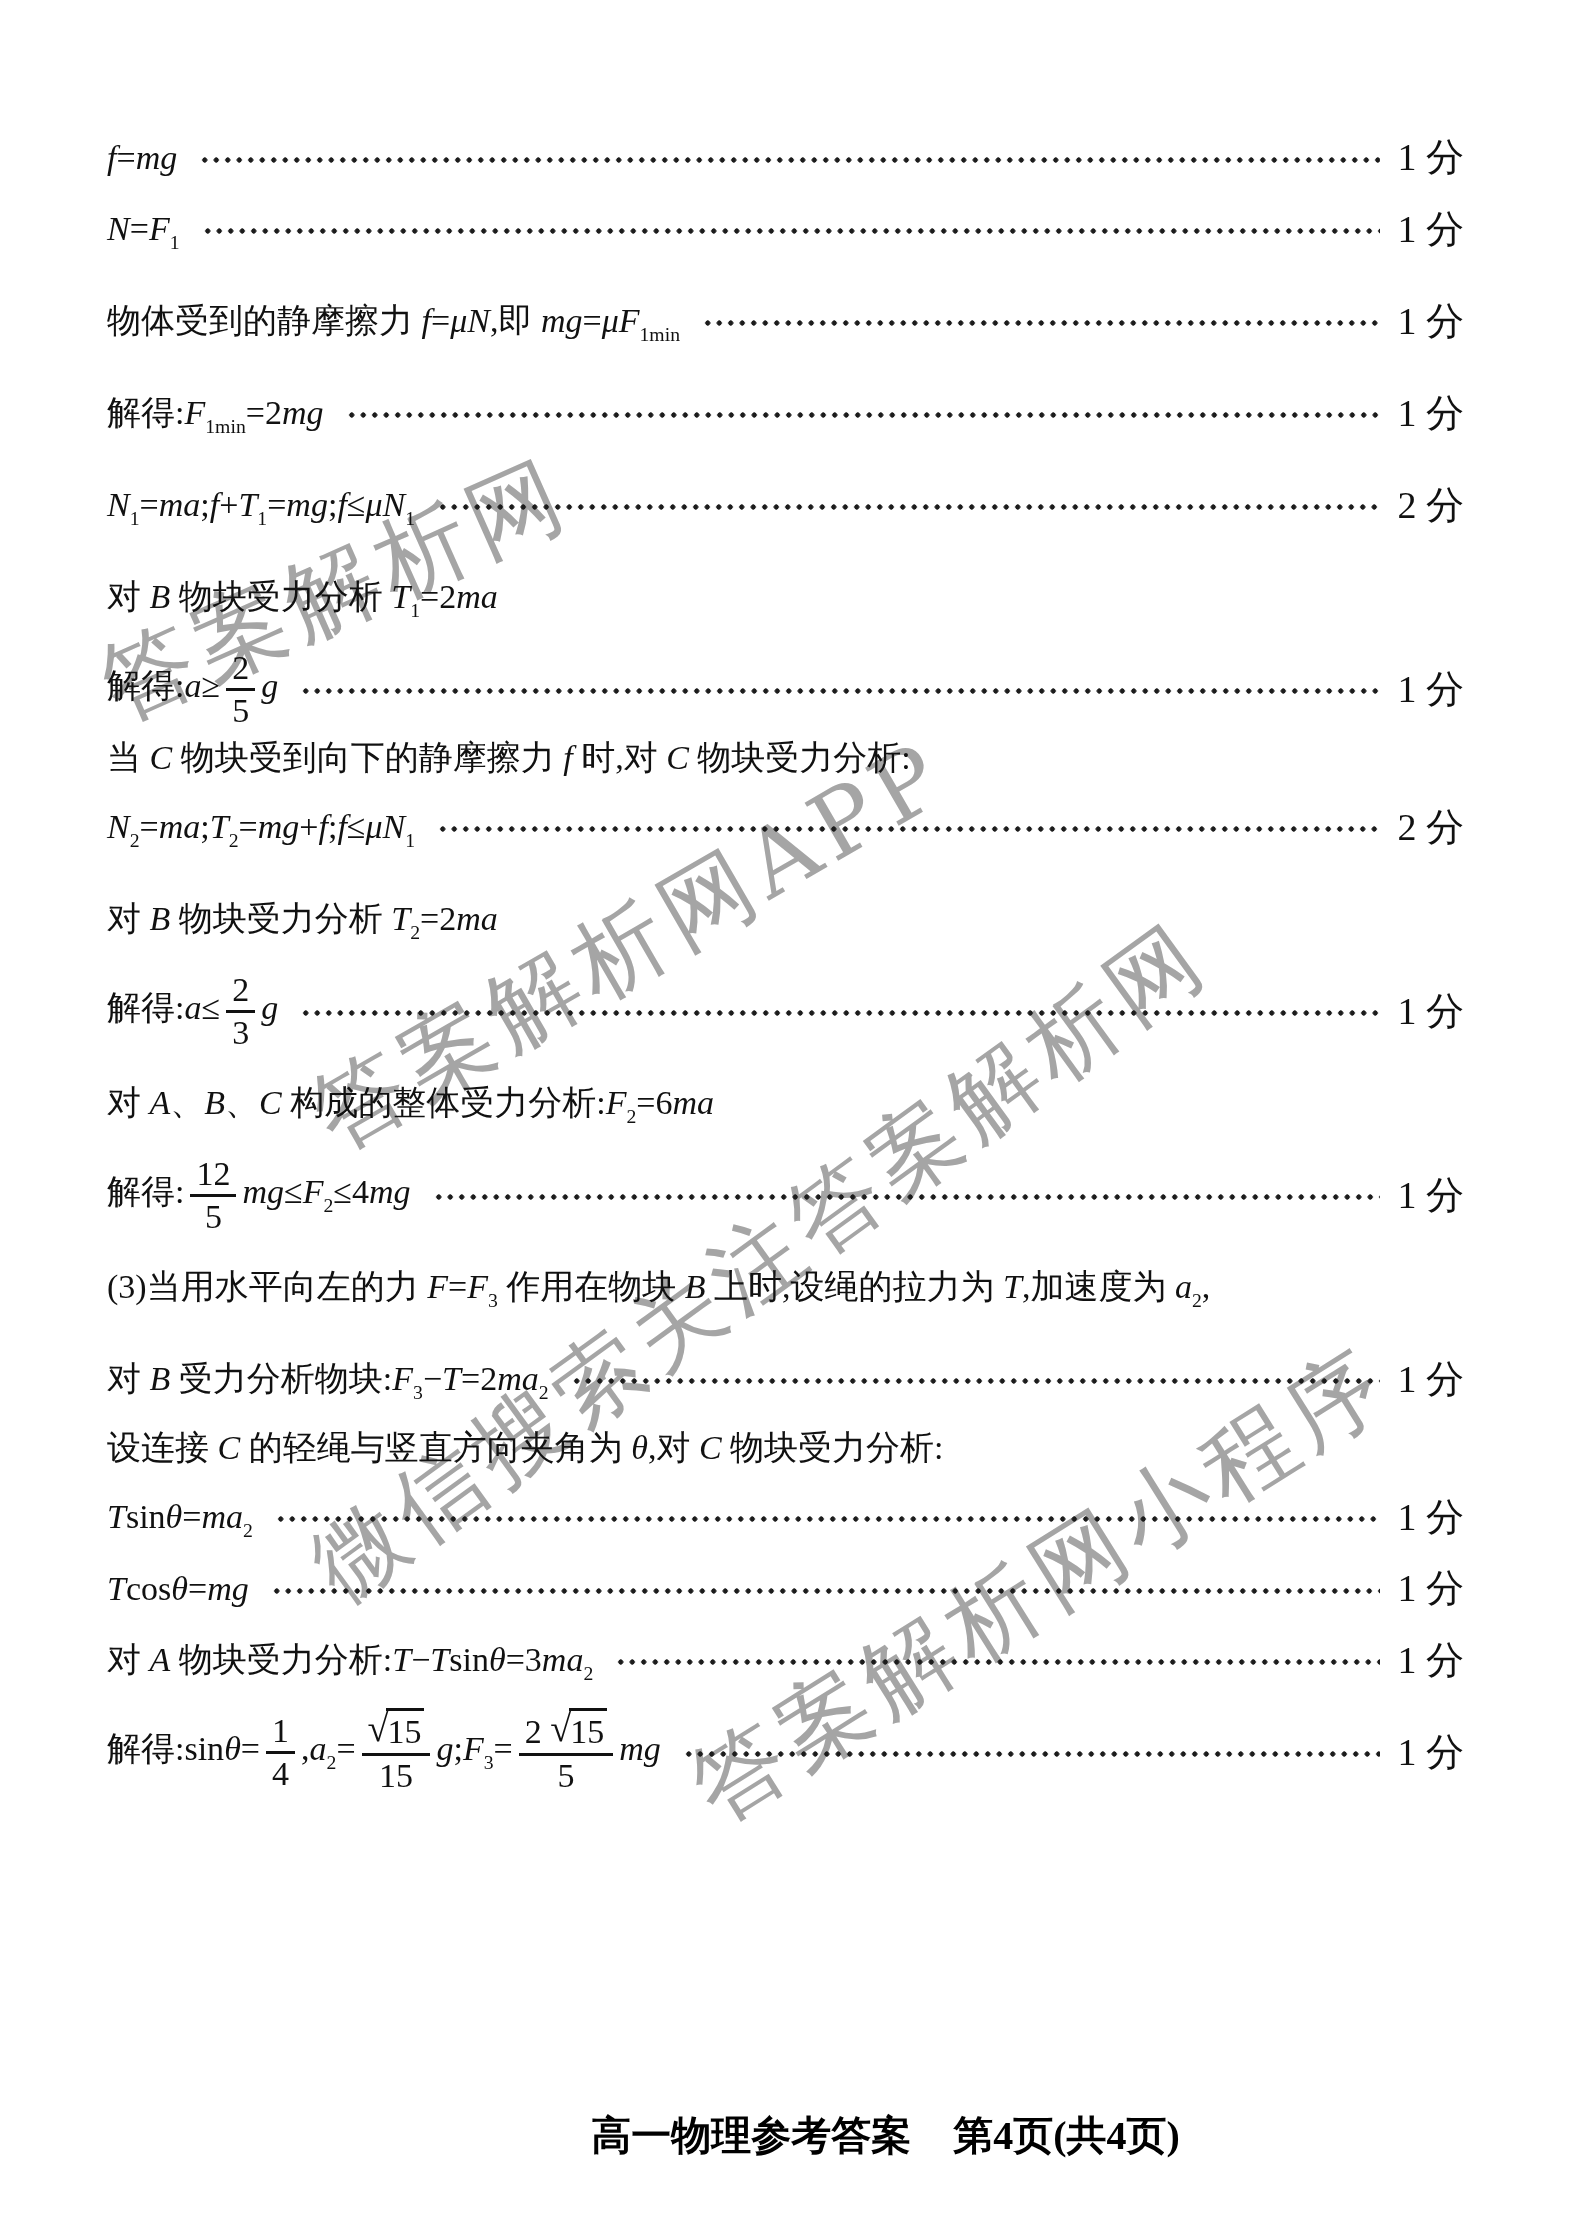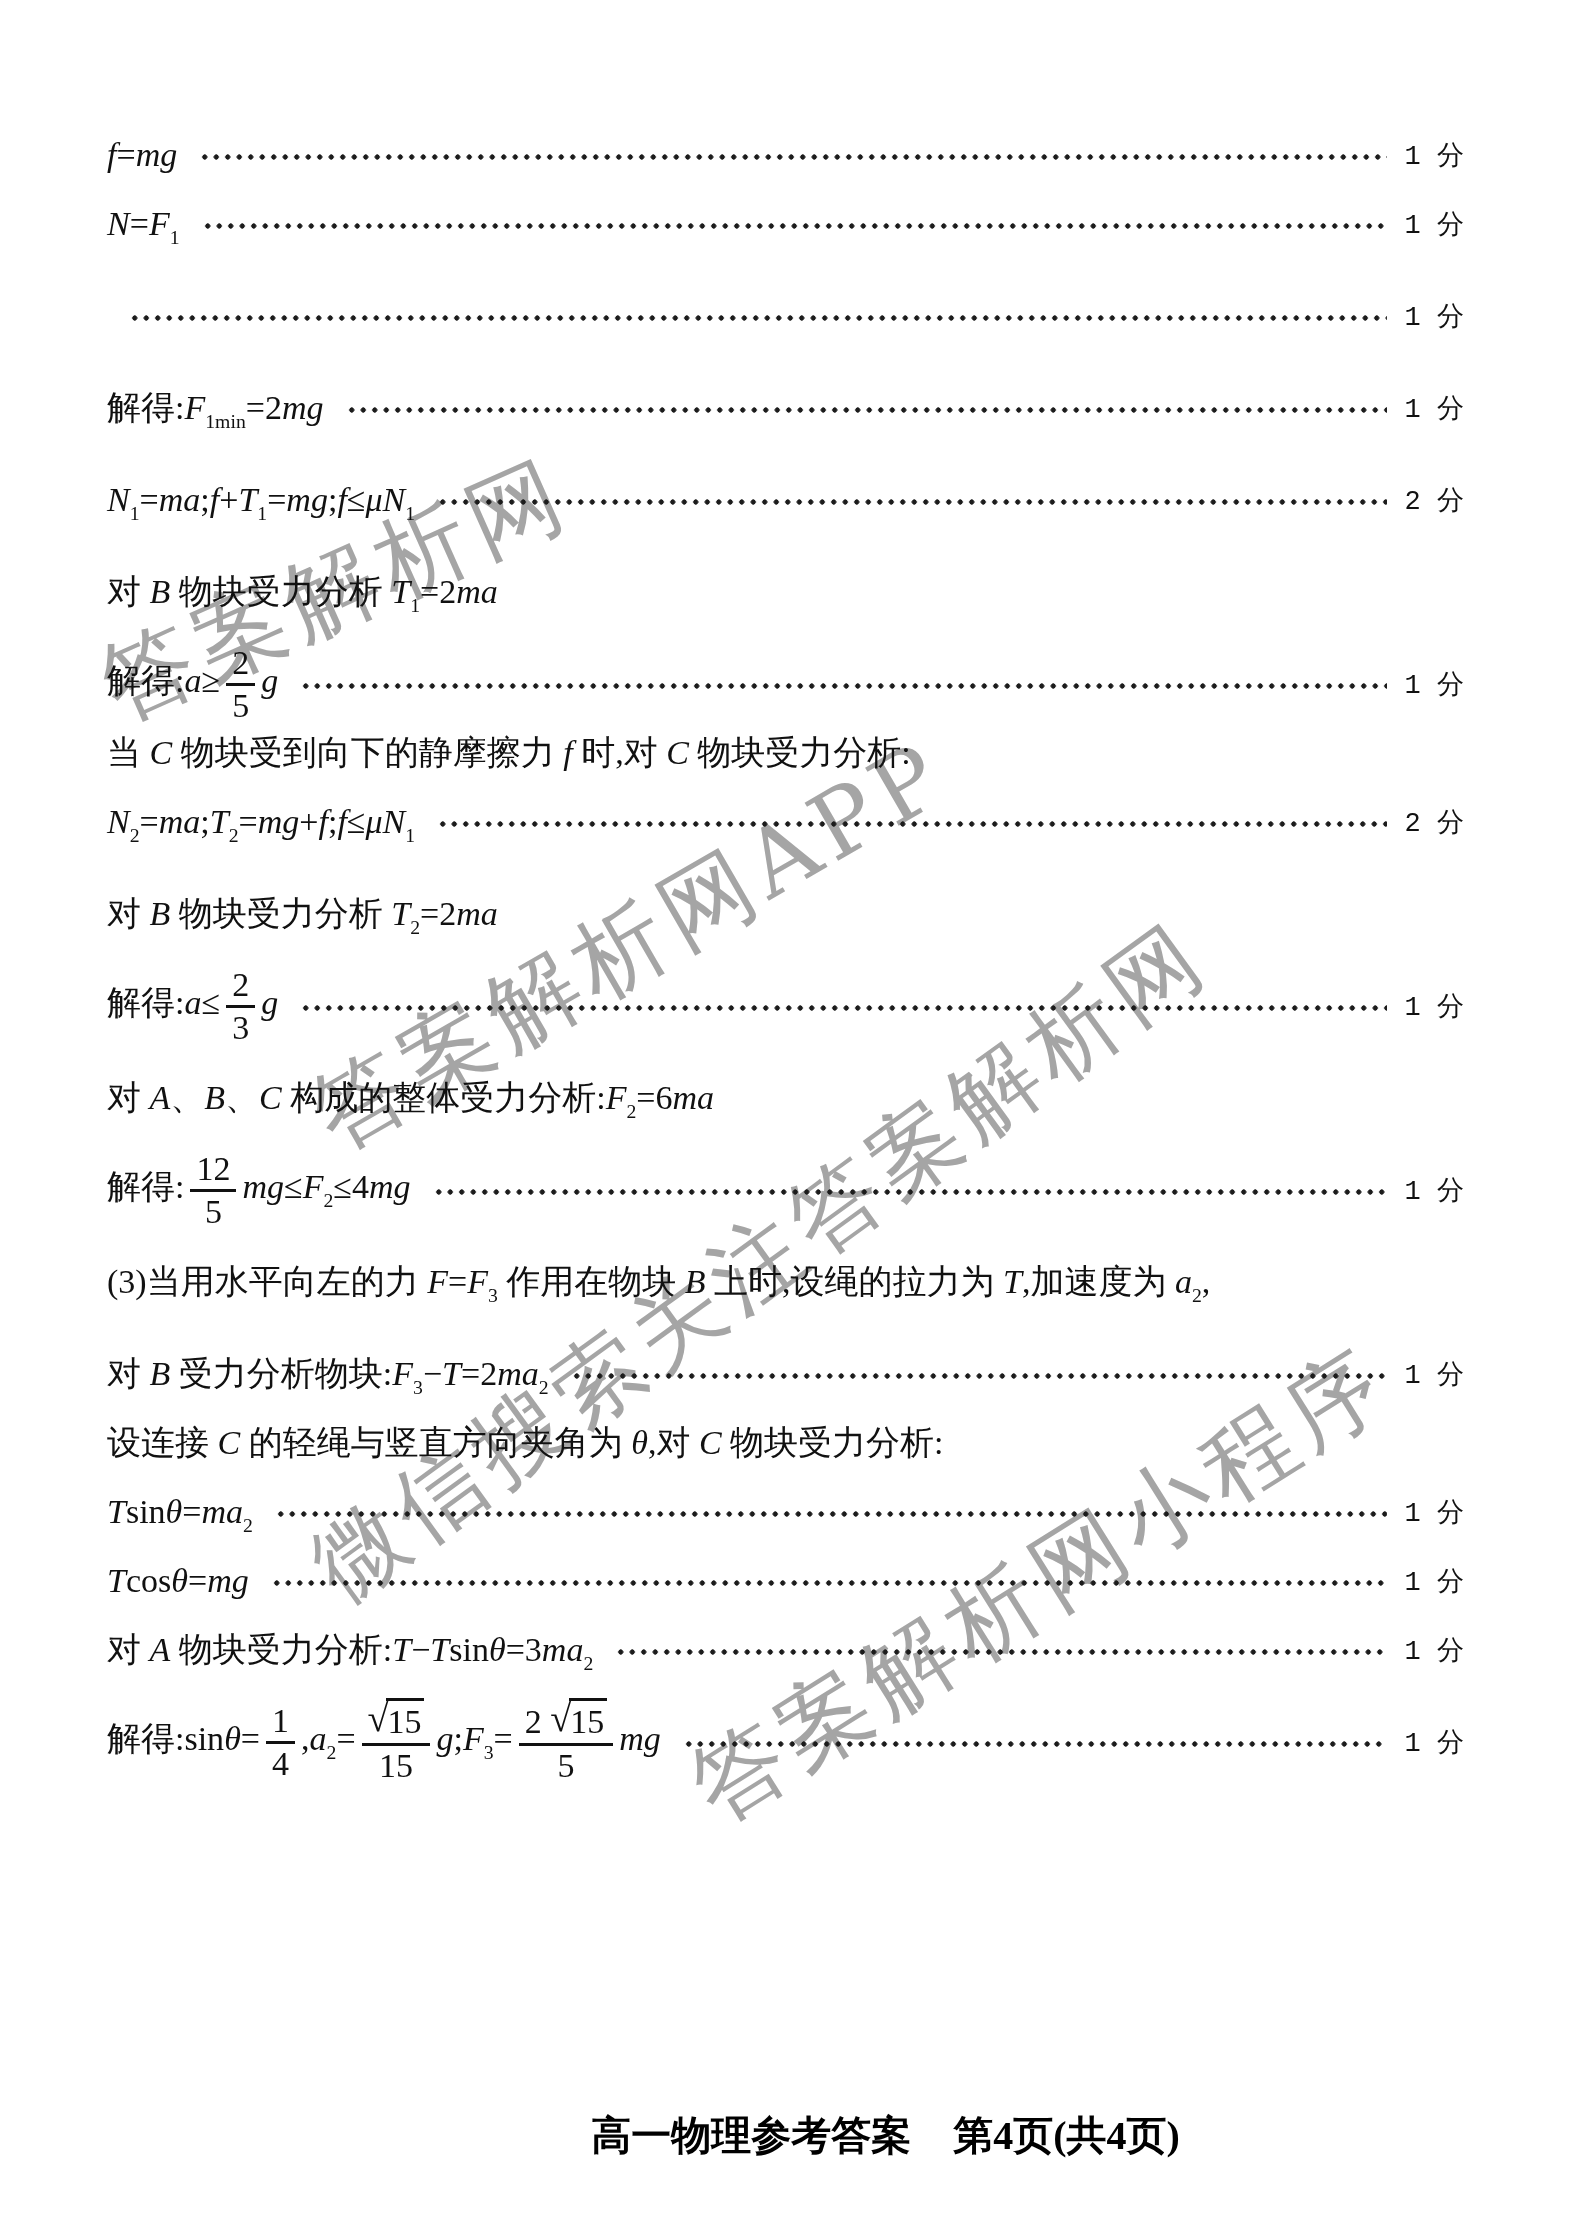--- a/index.html
+++ b/index.html
@@ -49,21 +49,21 @@
     height: 12px;
     margin: 0 18px 0 22px;
     align-self: center;
     background-image: radial-gradient(circle, #1c1c1c 2.3px, transparent 2.8px);
     background-size: 11.5px 11.5px;
     background-repeat: repeat-x;
     background-position: 0 center;
     position: relative; top: 2px;
     min-width: 40px;
   }
-  .score { white-space: nowrap; font-size: 27px; font-family: Liberation Mono, monospace; }
+  .score { white-space: nowrap; font-size: 38px; }
 
   i { font-style: italic; }
   sub { font-size: 0.58em; vertical-align: -0.45em; line-height: 0; }
 
   .frac {
     display: inline-flex;
     flex-direction: column;
     align-items: center;
     vertical-align: middle;
     margin: 0 6px;
@@ -106,20 +106,21 @@
       <span class="body"><i>f</i>=<i>mg</i></span>
       <span class="leader"></span>
       <span class="score">1 分</span>
     </div>
     <div class="row tall">
       <span class="body"><i>N</i>=<i>F</i><sub>1</sub></span>
       <span class="leader"></span>
       <span class="score">1 分</span>
     </div>
     <div class="row tall">
+      <span class="body">物体受到的静摩擦力 <i>f</i>=<i>μN</i>,即 <i>mg</i>=<i>μF</i><sub>1min</sub></span>
       <span class="leader"></span>
       <span class="score">1 分</span>
     </div>
     <div class="row tall">
       <span class="body">解得:<i>F</i><sub>1min</sub>=2<i>mg</i></span>
       <span class="leader"></span>
       <span class="score">1 分</span>
     </div>
     <div class="row tall">
       <span class="body"><i>N</i><sub>1</sub>=<i>ma</i>;<i>f</i>+<i>T</i><sub>1</sub>=<i>mg</i>;<i>f</i>≤<i>μN</i><sub>1</sub></span>

